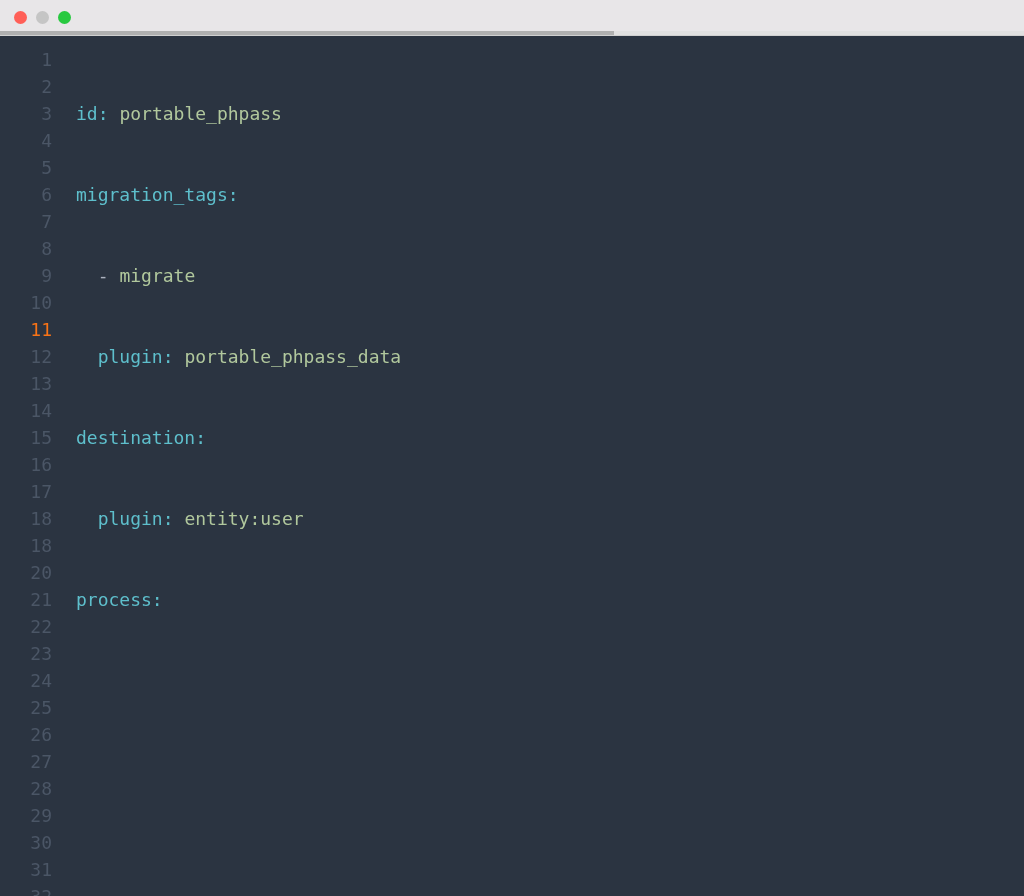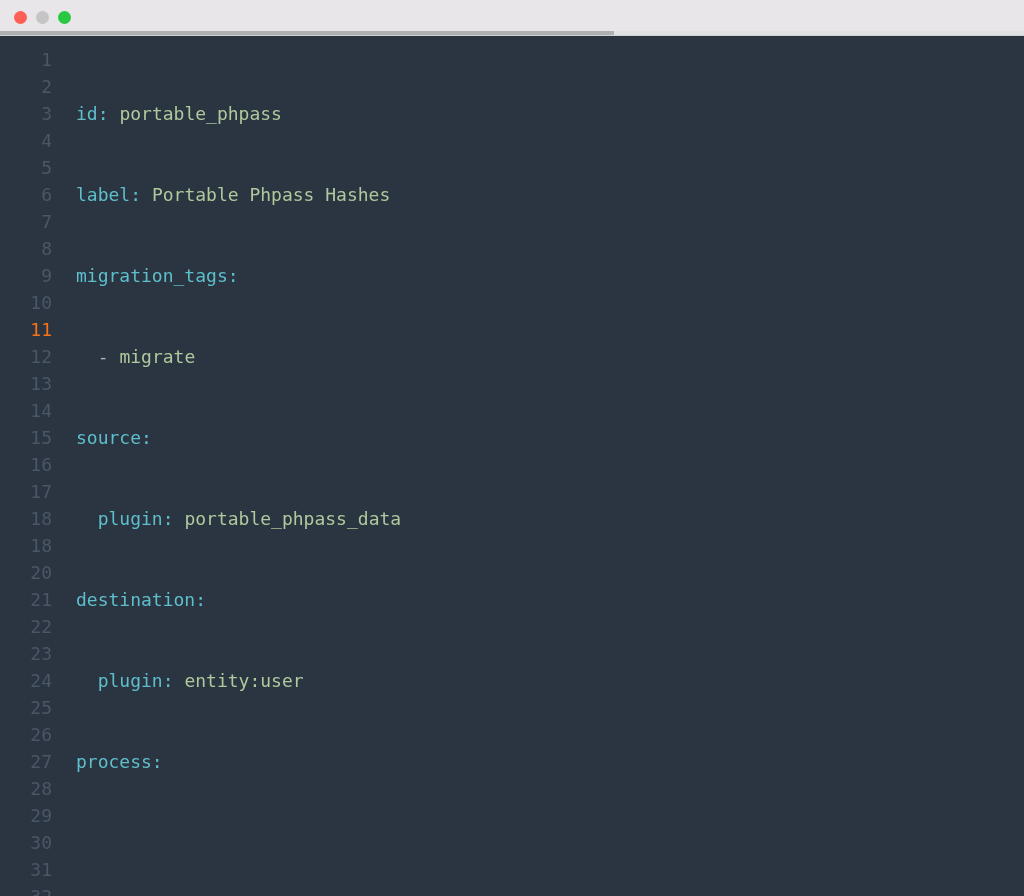--- a/index.html
+++ b/index.html
@@ -117,24 +117,22 @@
     <div>26</div>
     <div>27</div>
     <div>28</div>
     <div>29</div>
     <div>30</div>
     <div>31</div>
     <div>32</div>
   </div>
   <div class="code">
     <div class="line"><span class="key">id</span><span class="key">: </span><span class="val">portable_phpass</span></div>
-    <div class="line"><span class="key">label</span><span class="key">: </span><span class="val">Portable Phpass Hashes</span></div>
     <div class="line"><span class="key">migration_tags</span><span class="key">:</span></div>
     <div class="line">  <span class="dash">- </span><span class="val">migrate</span></div>
-    <div class="line"><span class="key">source</span><span class="key">:</span></div>
     <div class="line">  <span class="key">plugin</span><span class="key">: </span><span class="val">portable_phpass_data</span></div>
     <div class="line"><span class="key">destination</span><span class="key">:</span></div>
     <div class="line">  <span class="key">plugin</span><span class="key">: </span><span class="val">entity:user</span></div>
     <div class="line"><span class="key">process</span><span class="key">:</span></div>
     
     
     
     
     
     

